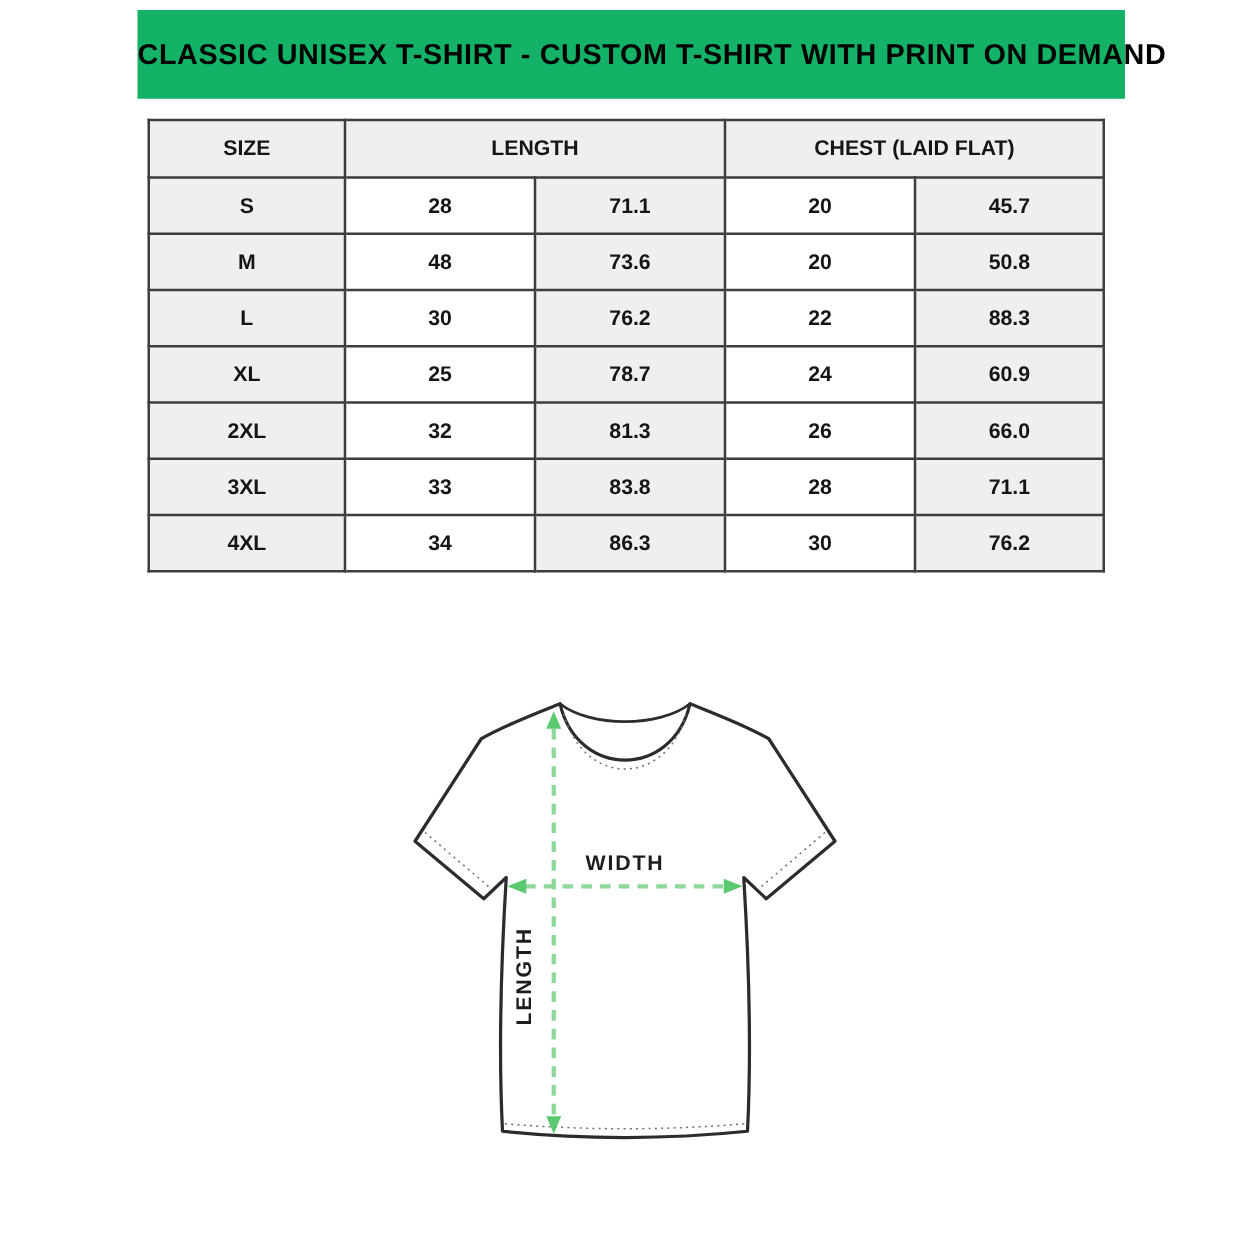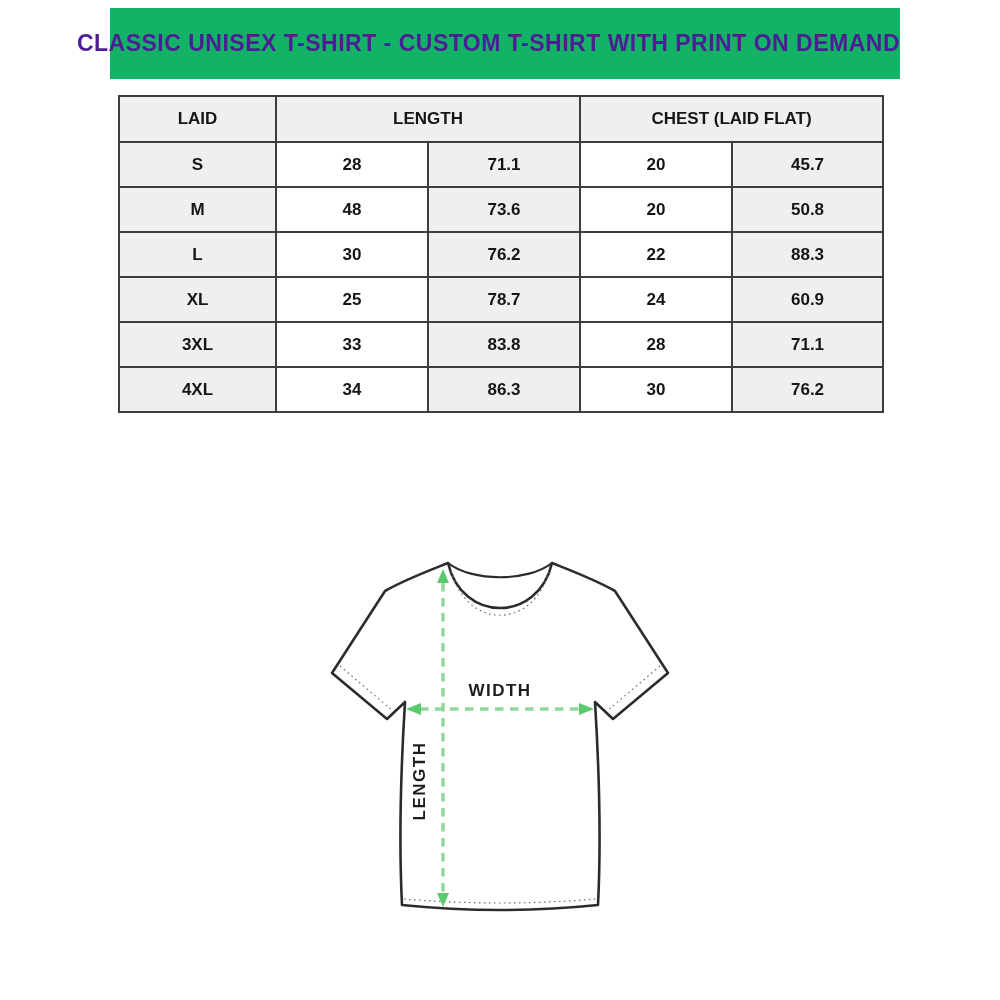--- a/index.html
+++ b/index.html
@@ -3,22 +3,22 @@
 <meta charset="utf-8">
 <style>
   html,body{margin:0;padding:0;background:#ffffff;}
   .page{
     position:relative;width:1000px;height:1000px;background:#ffffff;overflow:hidden;
     font-family:"Liberation Sans","DejaVu Sans",sans-serif;
   }
   
   .banner{
     position:absolute;left:110px;top:8px;width:790px;height:71px;
-    background:#14b266;color:#4c1d95;
-    display:flex;align-items:center;justify-content:flex-end;
+    background:#14b266;color:#000000;
+    display:flex;align-items:center;justify-content:flex-start;
     font-weight:bold;font-size:23px;letter-spacing:.5px;white-space:nowrap;
   }
   
   .size-table{
     position:absolute;left:118px;top:95px;width:764px;
     border-collapse:collapse;table-layout:fixed;
   }
   .size-table td,.size-table th{
     border:2px solid #3d3d3d;text-align:center;vertical-align:middle;
     font-weight:bold;color:#151515;font-size:17px;padding:0;
@@ -54,21 +54,21 @@
   <table class="size-table">
     <colgroup>
       <col style="width:157px">
         <col style="width:152px">
         <col style="width:152px">
       <col style="width:152px">
         <col style="width:151px">
     </colgroup>
     <thead>
       <tr>
-        <th>LAID</th>
+        <th>SIZE</th>
         <th colspan="2">LENGTH</th>
         <th colspan="2">CHEST (LAID FLAT)</th>
       </tr>
     </thead>
     <tbody>
       <tr>
         <td class="shade">S</td>
         <td>28</td>
         <td class="shade">71.1</td>
         <td>20</td>
@@ -87,20 +87,27 @@
         <td class="shade">76.2</td>
         <td>22</td>
         <td class="shade">88.3</td>
       </tr>
       <tr>
         <td class="shade">XL</td>
         <td>25</td>
         <td class="shade">78.7</td>
         <td>24</td>
         <td class="shade">60.9</td>
+      </tr>
+      <tr>
+        <td class="shade">2XL</td>
+        <td>32</td>
+        <td class="shade">81.3</td>
+        <td>26</td>
+        <td class="shade">66.0</td>
       </tr>
       <tr>
         <td class="shade">3XL</td>
         <td>33</td>
         <td class="shade">83.8</td>
         <td>28</td>
         <td class="shade">71.1</td>
       </tr>
       <tr>
         <td class="shade">4XL</td>

